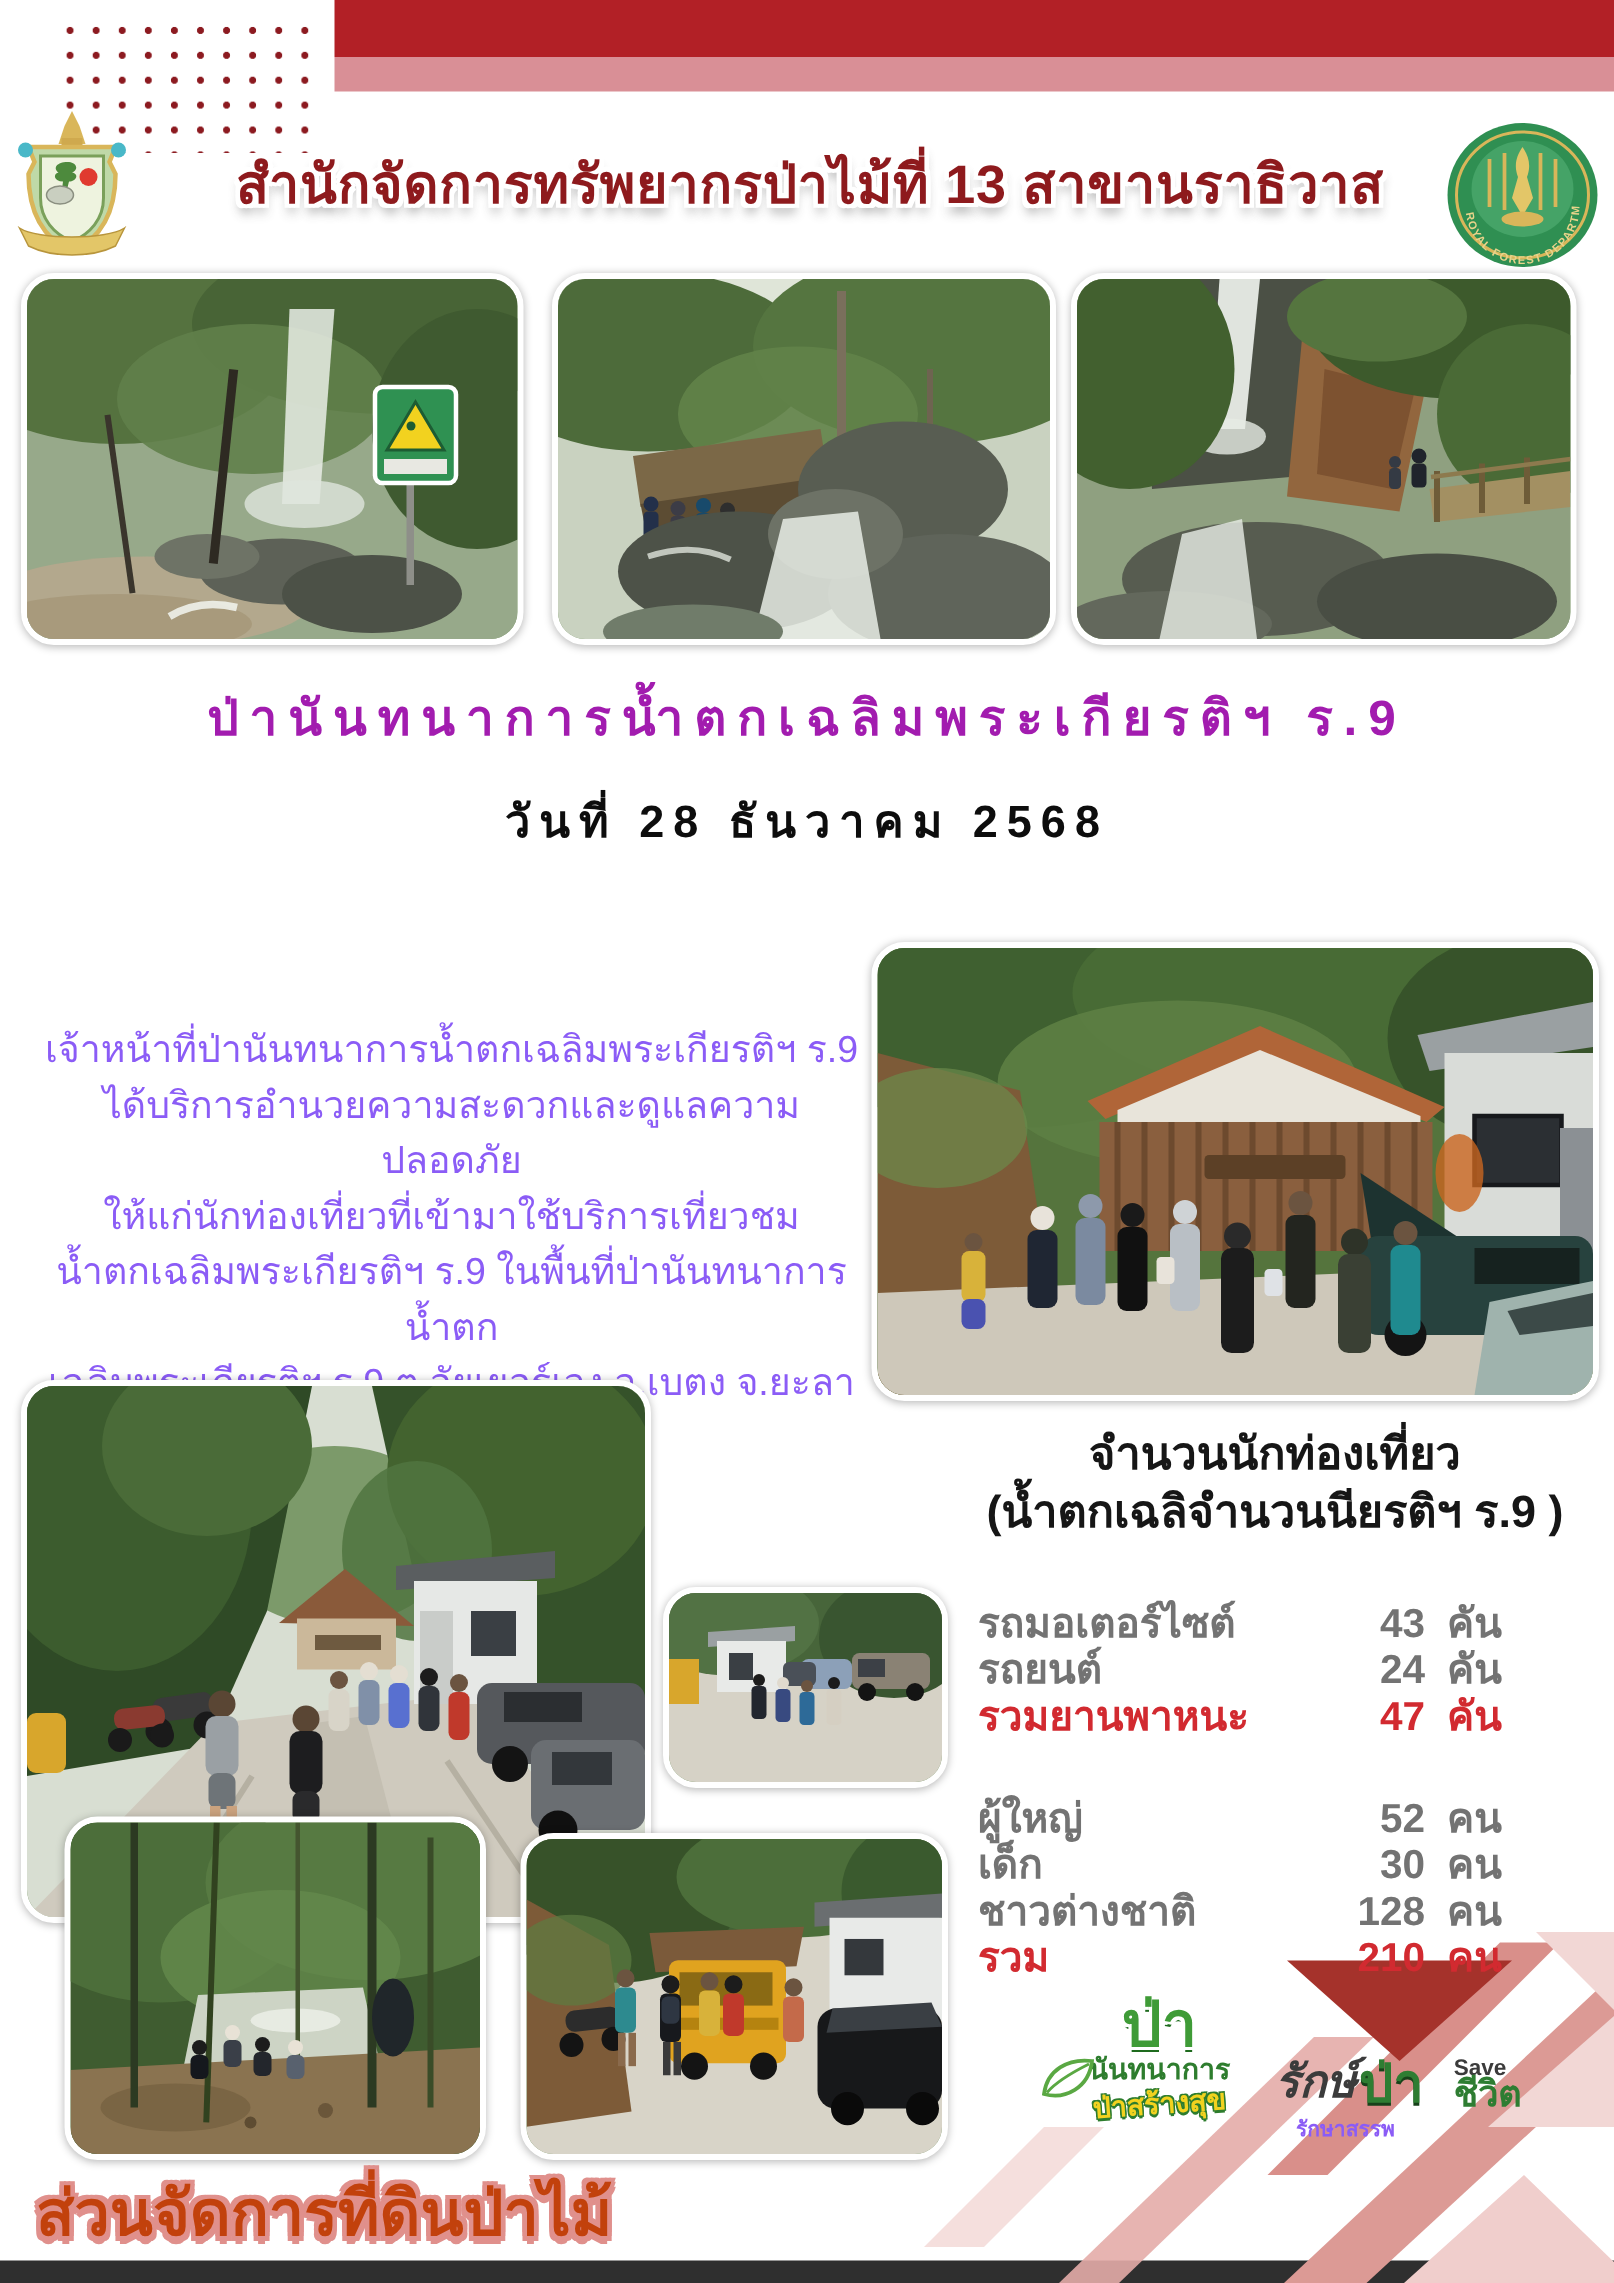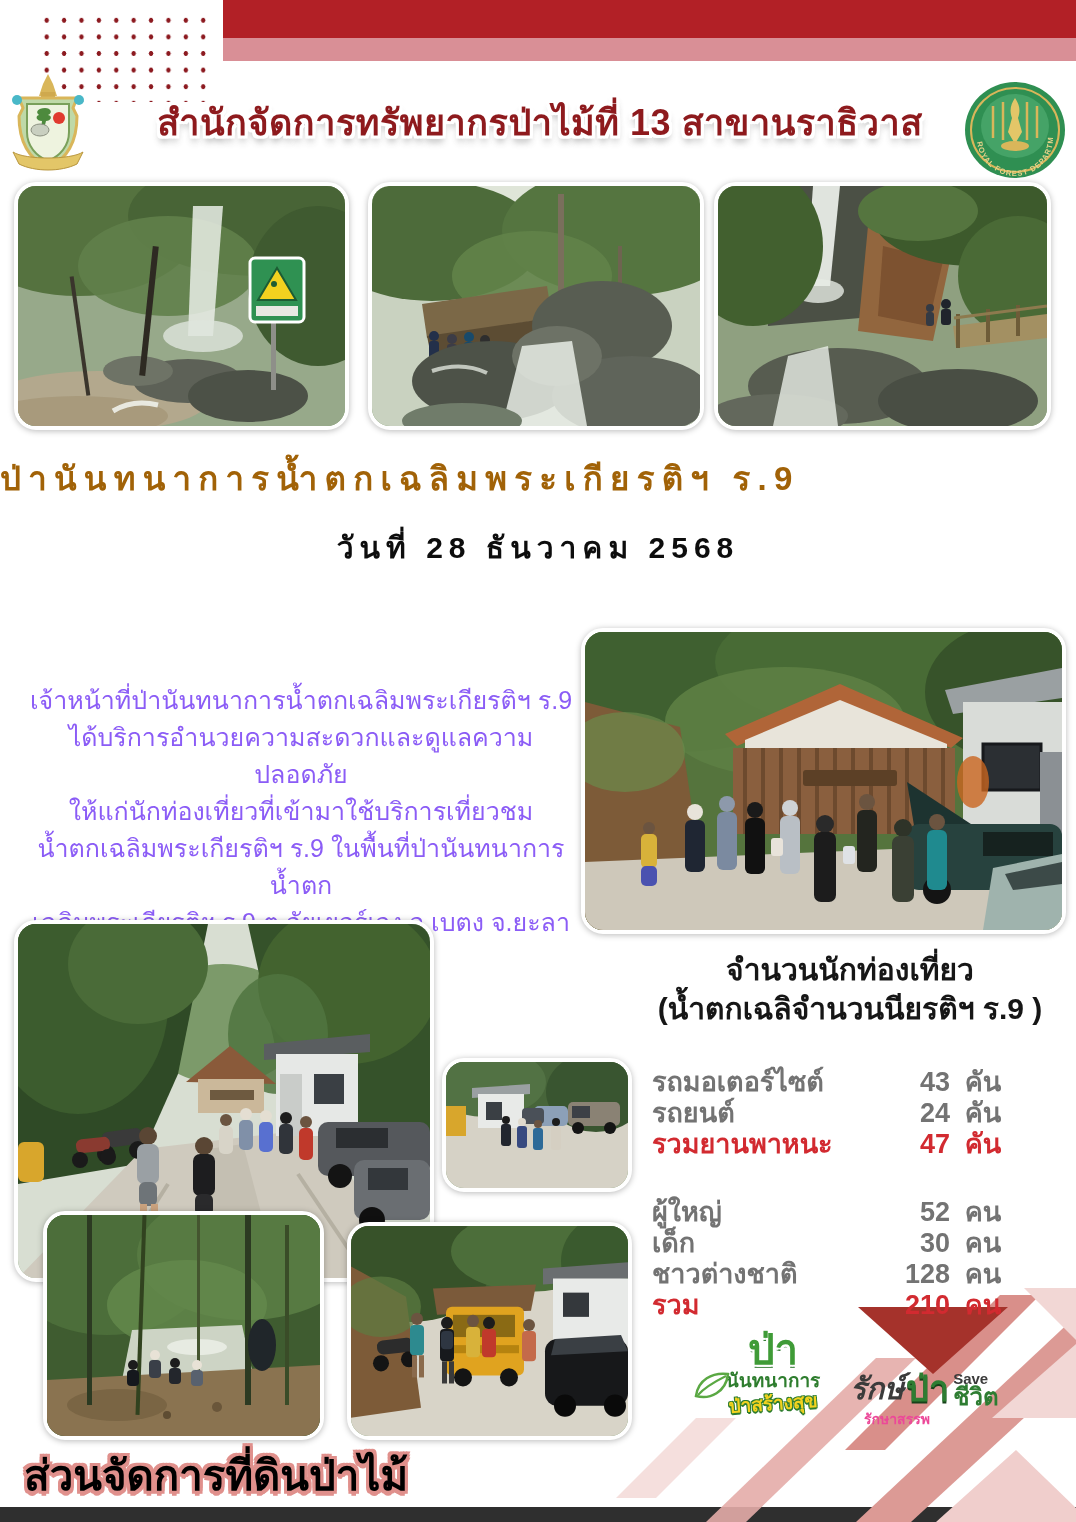--- a/index.html
+++ b/index.html
@@ -25,21 +25,21 @@
   #photo1{left:14px;top:182px;width:327px;height:240px;}
   #photo2{left:368px;top:182px;width:328px;height:240px;}
   #photo3{left:714px;top:182px;width:329px;height:240px;}
   #photo4{left:581px;top:628px;width:477px;height:298px;}
   #photo5{left:14px;top:920px;width:412px;height:354px;}
   #photo6{left:442px;top:1058px;width:182px;height:126px;}
   #photo7{left:43px;top:1211px;width:273px;height:221px;}
   #photo8{left:347px;top:1222px;width:277px;height:210px;}
 
   
-  .event-title{left:0;top:452px;width:1076px;text-align:left;color:#a16207;
+  .event-title{left:0;top:452px;width:1076px;text-align:center;color:#a21caf;
     font-size:33px;font-weight:800;letter-spacing:.22em;}
   .event-date{left:0;top:524px;width:1076px;text-align:center;color:#0d0d0d;
     font-size:30px;font-weight:800;letter-spacing:.2em;}
 
   
   .para{left:25px;top:682px;width:552px;text-align:center;color:#8b5cf6;
     font-size:25px;line-height:37px;font-weight:400;}
 
   
   .stats-title{left:630px;top:950px;width:440px;text-align:center;color:#161616;
@@ -48,42 +48,42 @@
   #veh-group{top:1060px;}
   #ppl-group{top:1190px;}
   .stat-row{display:flex;align-items:baseline;height:31px;
     font-size:27px;font-weight:600;color:#737373;}
   .stat-row .lbl{flex:1;text-align:left;}
   .stat-row .val{width:72px;text-align:right;}
   .stat-row .unit{width:66px;text-align:center;}
   .stat-row.hl{color:#d22a30;}
 
   
-  .footer-banner{left:24px;top:1442px;font-size:42px;font-weight:800;color:#000000;z-index:7;
+  .footer-banner{left:24px;top:1442px;font-size:42px;font-weight:800;color:#c2410c;z-index:7;
     text-shadow:-3px -3px 0 #e0908c,3px -3px 0 #e0908c,-3px 3px 0 #e0908c,3px 3px 0 #e0908c,
       0 -3px 0 #e0908c,0 3px 0 #e0908c,-3px 0 0 #e0908c,3px 0 0 #e0908c,0 5px 0 #e0908c;}
   .footer-bar{left:0;top:1507px;width:1076px;height:15px;background:#2f2f2f;z-index:2;}
   #decor{left:556px;top:1288px;width:520px;height:234px;z-index:3;pointer-events:none;}
 
   
   .logo-recreation{left:698px;top:1330px;width:150px;height:108px;z-index:5;text-align:center;}
   .logo-recreation .big{font-size:42px;font-weight:800;color:#3f9b37;line-height:40px;
     text-shadow:-2px -2px 0 #fff,2px -2px 0 #fff,-2px 2px 0 #fff,2px 2px 0 #fff,0 3px 0 #1e6b1e;}
   .logo-recreation .mid{font-size:19px;font-weight:800;color:#2e7d2e;line-height:22px;
     text-shadow:-1px -1px 0 #fff,1px -1px 0 #fff,-1px 1px 0 #fff,1px 1px 0 #fff;}
   .logo-recreation .sub{font-size:19px;font-weight:800;color:#f2d21f;transform:rotate(-4deg);line-height:24px;
     text-shadow:-1px -1px 0 #2e7d2e,1px -1px 0 #2e7d2e,-1px 1px 0 #2e7d2e,1px 1px 0 #2e7d2e,0 2px 0 #2e7d2e;}
   .logo-save{left:850px;top:1372px;width:175px;z-index:5;display:flex;align-items:flex-start;}
   .logo-save .w1{font-size:30px;font-weight:800;color:#3b3b3b;font-style:italic;line-height:34px;}
   .logo-save .w2{font-size:36px;font-weight:800;color:#2e7d32;line-height:34px;margin-left:2px;
     text-shadow:0 2px 0 #17421a;}
-  .logo-save .col{margin-left:4px;line-height:14px;}
+  .logo-save .col{margin-left:20px;line-height:14px;}
   .logo-save .w4{font-size:15px;font-weight:800;color:#3b3b3b;display:block;}
   .logo-save .w5{font-size:24px;font-weight:800;color:#2e7d32;display:block;line-height:22px;}
-  .logo-save .w3{position:absolute;left:14px;top:36px;font-size:14px;font-weight:700;color:#ec4899;}
+  .logo-save .w3{position:absolute;left:14px;top:36px;font-size:14px;font-weight:700;color:#8b5cf6;}
 
   .emblem-left{left:5px;top:74px;width:86px;height:102px;}
   .emblem-right{left:962px;top:80px;width:106px;height:100px;}
 </style>
 </head>
 <body>
 
 <div id="page">
 
   <div class="abs bar-dark"></div>

